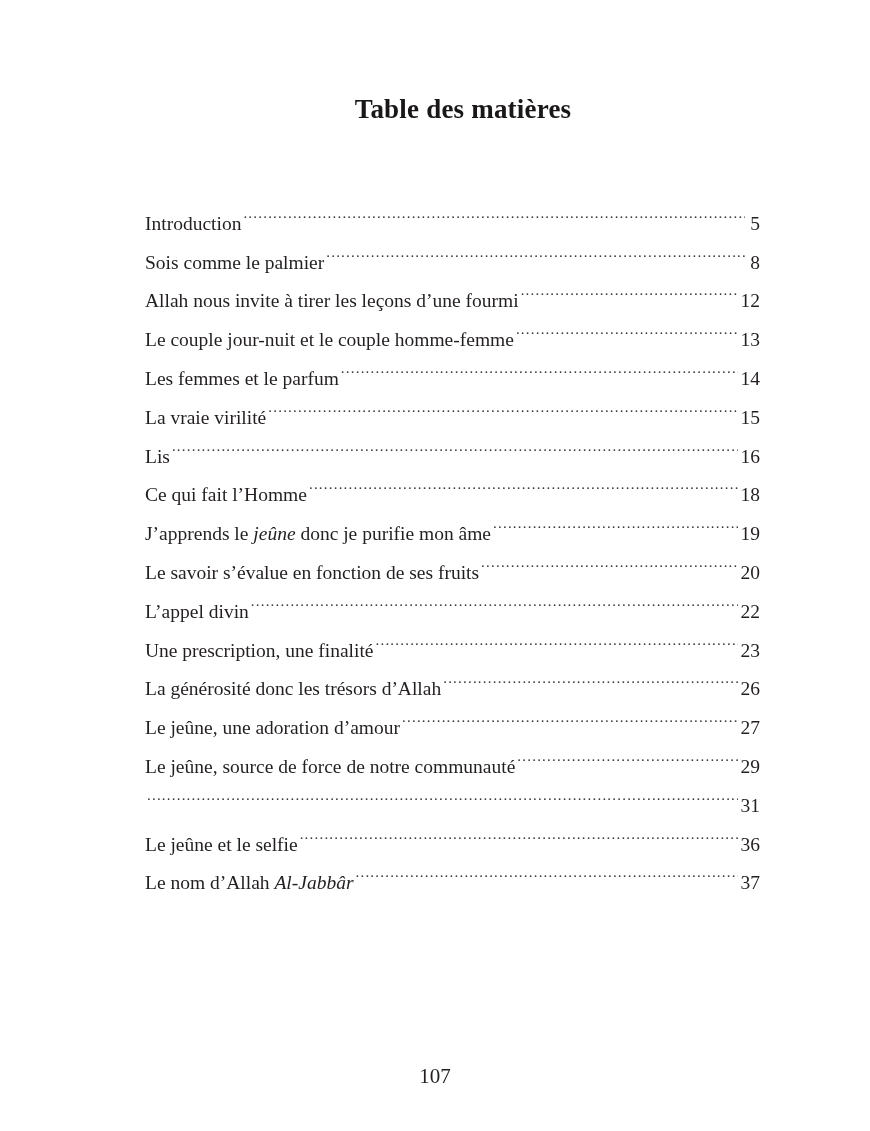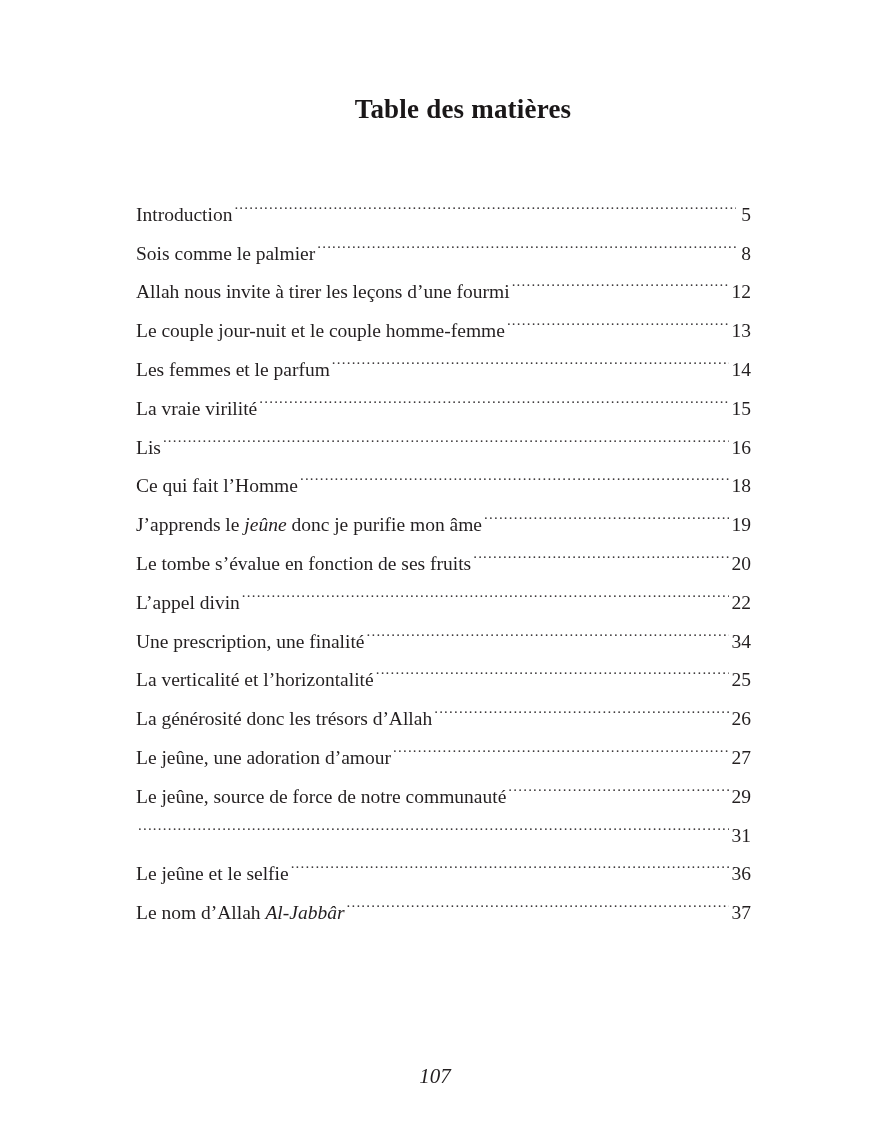--- a/index.html
+++ b/index.html
@@ -25,21 +25,21 @@
       font-size: 27px;
       letter-spacing: 0.2px;
       color: #1a1718;
       padding-left: 28px;
     }
     .toc {
       position: absolute;
       top: 174px;
       left: 128px;
       width: 615px;
-      margin: 8px;
+      margin: 17px;
       padding: 0;
       list-style: none;
     }
     .toc-row {
       display: flex;
       align-items: baseline;
       height: 38.8px;
       font-size: 19.5px;
       line-height: 38.8px;
       white-space: nowrap;
@@ -76,21 +76,20 @@
       min-width: 12px;
     }
     .page-number {
       position: absolute;
       top: 1064px;
       left: 0;
       width: 870px;
       text-align: center;
       font-size: 21px;
       color: #231f20;
-      font-style: italic;
     }
   </style>
 </head>
 <body>
 
 <h1 class="page-title">Table des matières</h1>
 
 <ul class="toc">
   <li class="toc-row">
     <span class="toc-title"><span>Introduction</span><i></i><span></span></span>
@@ -131,38 +130,33 @@
     <span class="toc-title"><span>Ce qui fait l’Homme </span><i></i><span></span></span>
     <span class="toc-leader"></span>
     <span class="toc-page">18</span>
   </li>
   <li class="toc-row">
     <span class="toc-title"><span>J’apprends le </span><i>jeûne</i><span> donc je purifie mon âme </span></span>
     <span class="toc-leader"></span>
     <span class="toc-page">19</span>
   </li>
   <li class="toc-row">
-    <span class="toc-title"><span>Le tombe s’évalue en fonction de ses fruits</span><i></i><span></span></span>
+    <span class="toc-title"><span>Le savoir s’évalue en fonction de ses fruits</span><i></i><span></span></span>
     <span class="toc-leader"></span>
     <span class="toc-page">20</span>
   </li>
   <li class="toc-row">
     <span class="toc-title"><span>L’appel divin</span><i></i><span></span></span>
     <span class="toc-leader"></span>
     <span class="toc-page">22</span>
   </li>
   <li class="toc-row">
     <span class="toc-title"><span>Une prescription, une finalité </span><i></i><span></span></span>
     <span class="toc-leader"></span>
-    <span class="toc-page">34</span>
-  </li>
-  <li class="toc-row">
-    <span class="toc-title"><span>La verticalité et l’horizontalité</span><i></i><span></span></span>
-    <span class="toc-leader"></span>
-    <span class="toc-page">25</span>
+    <span class="toc-page">23</span>
   </li>
   <li class="toc-row">
     <span class="toc-title"><span>La générosité donc les trésors d’Allah</span><i></i><span></span></span>
     <span class="toc-leader"></span>
     <span class="toc-page">26</span>
   </li>
   <li class="toc-row">
     <span class="toc-title"><span>Le jeûne, une adoration d’amour</span><i></i><span></span></span>
     <span class="toc-leader"></span>
     <span class="toc-page">27</span>

